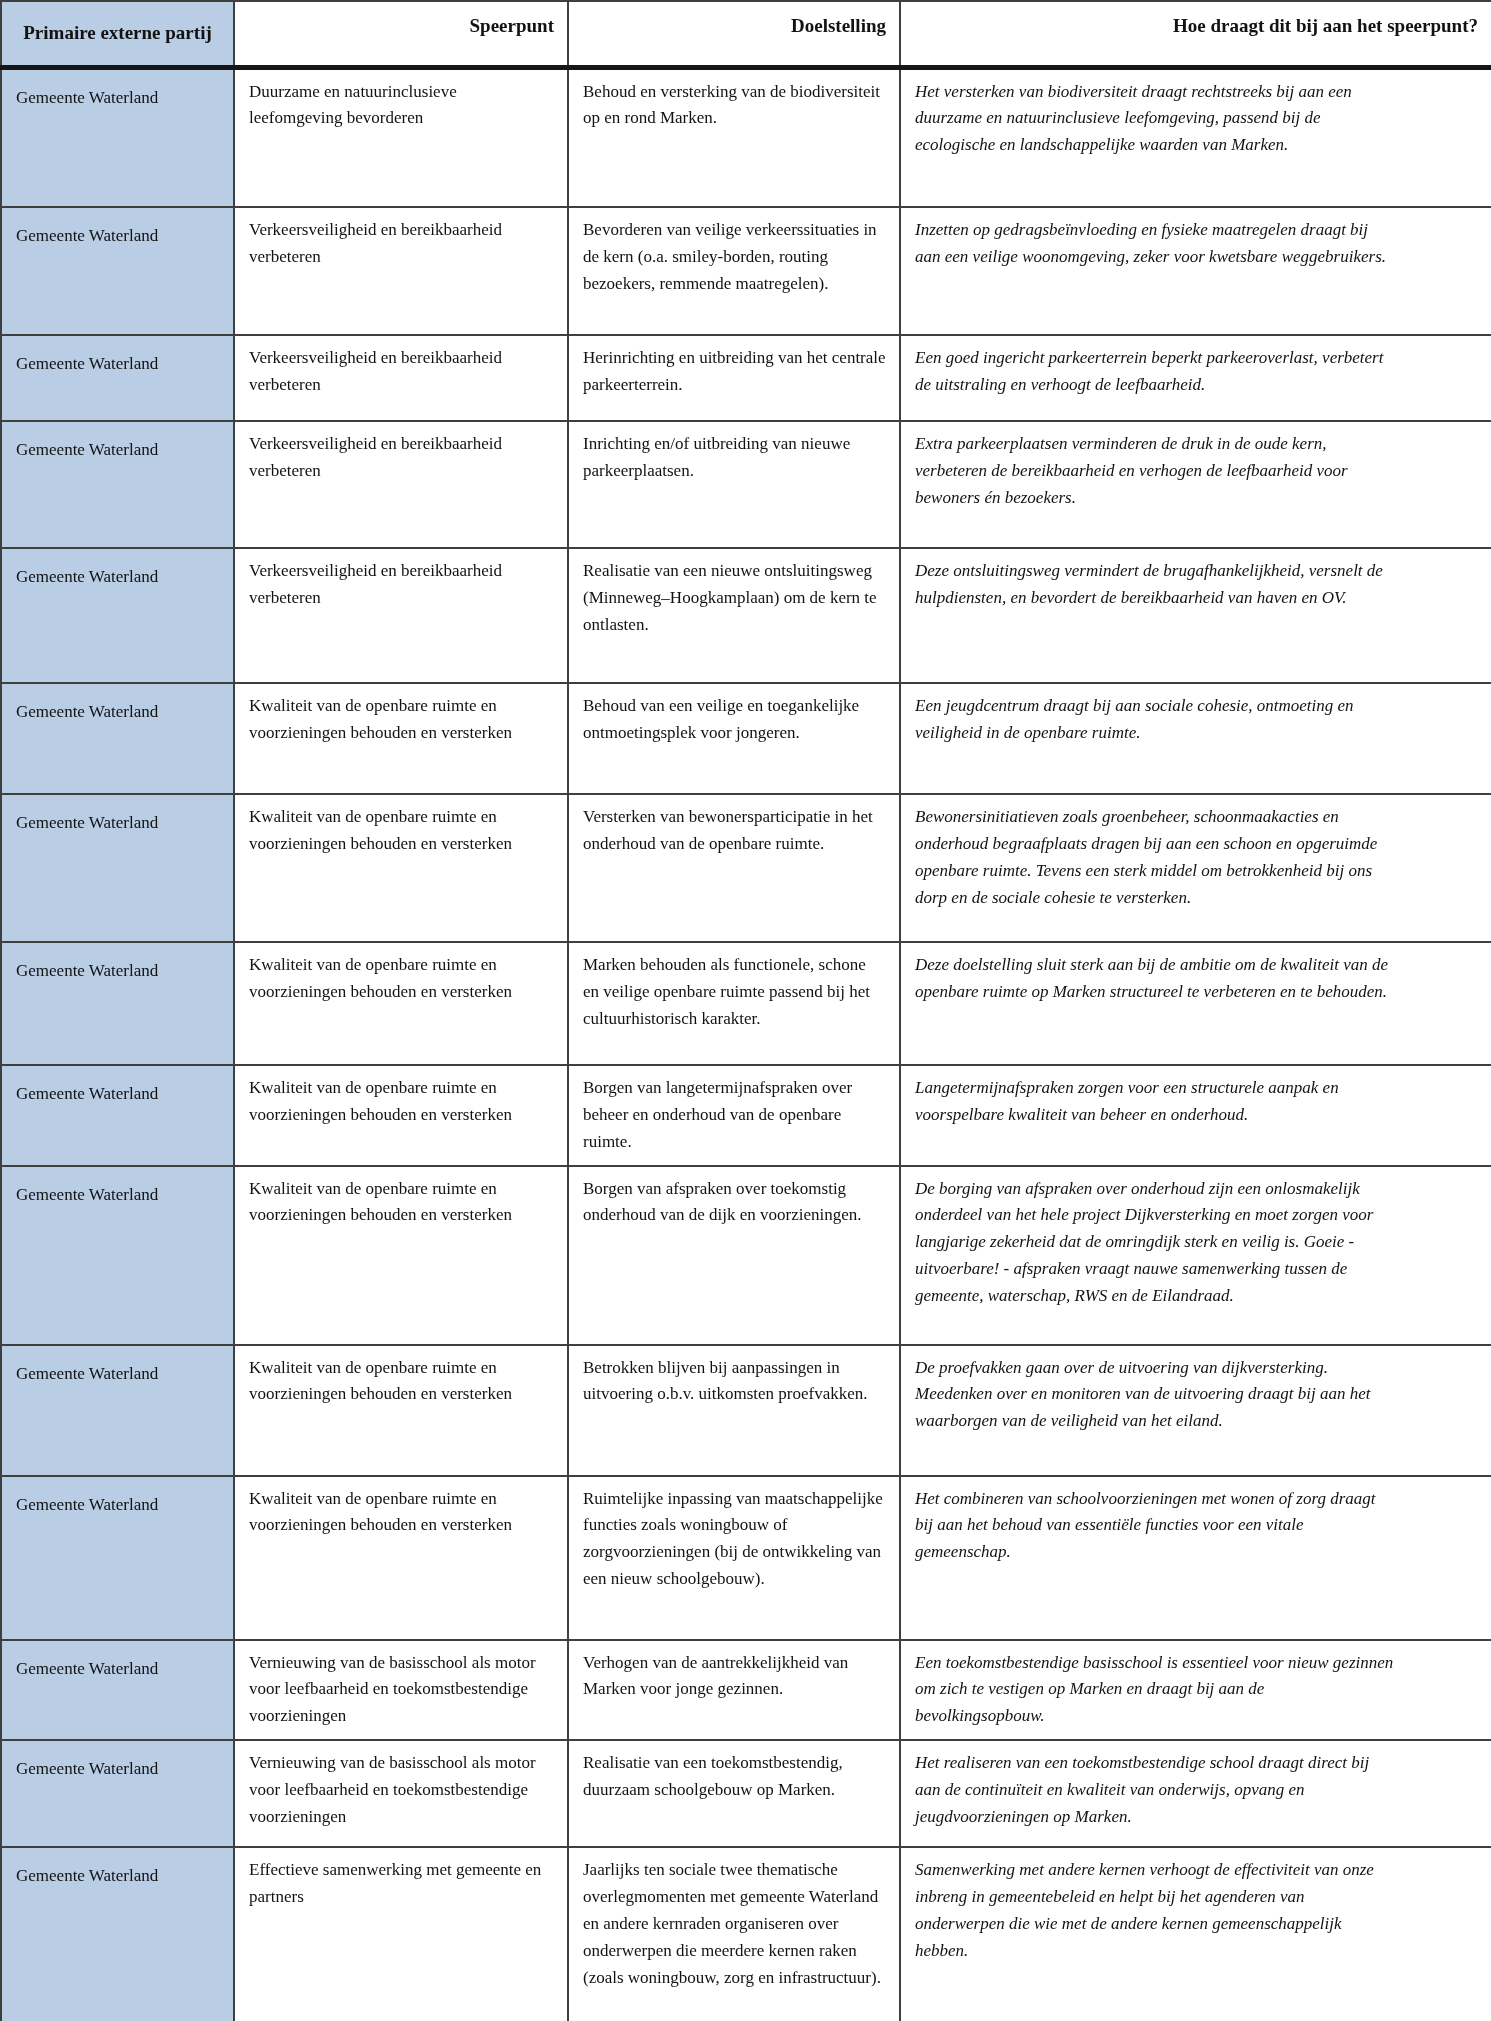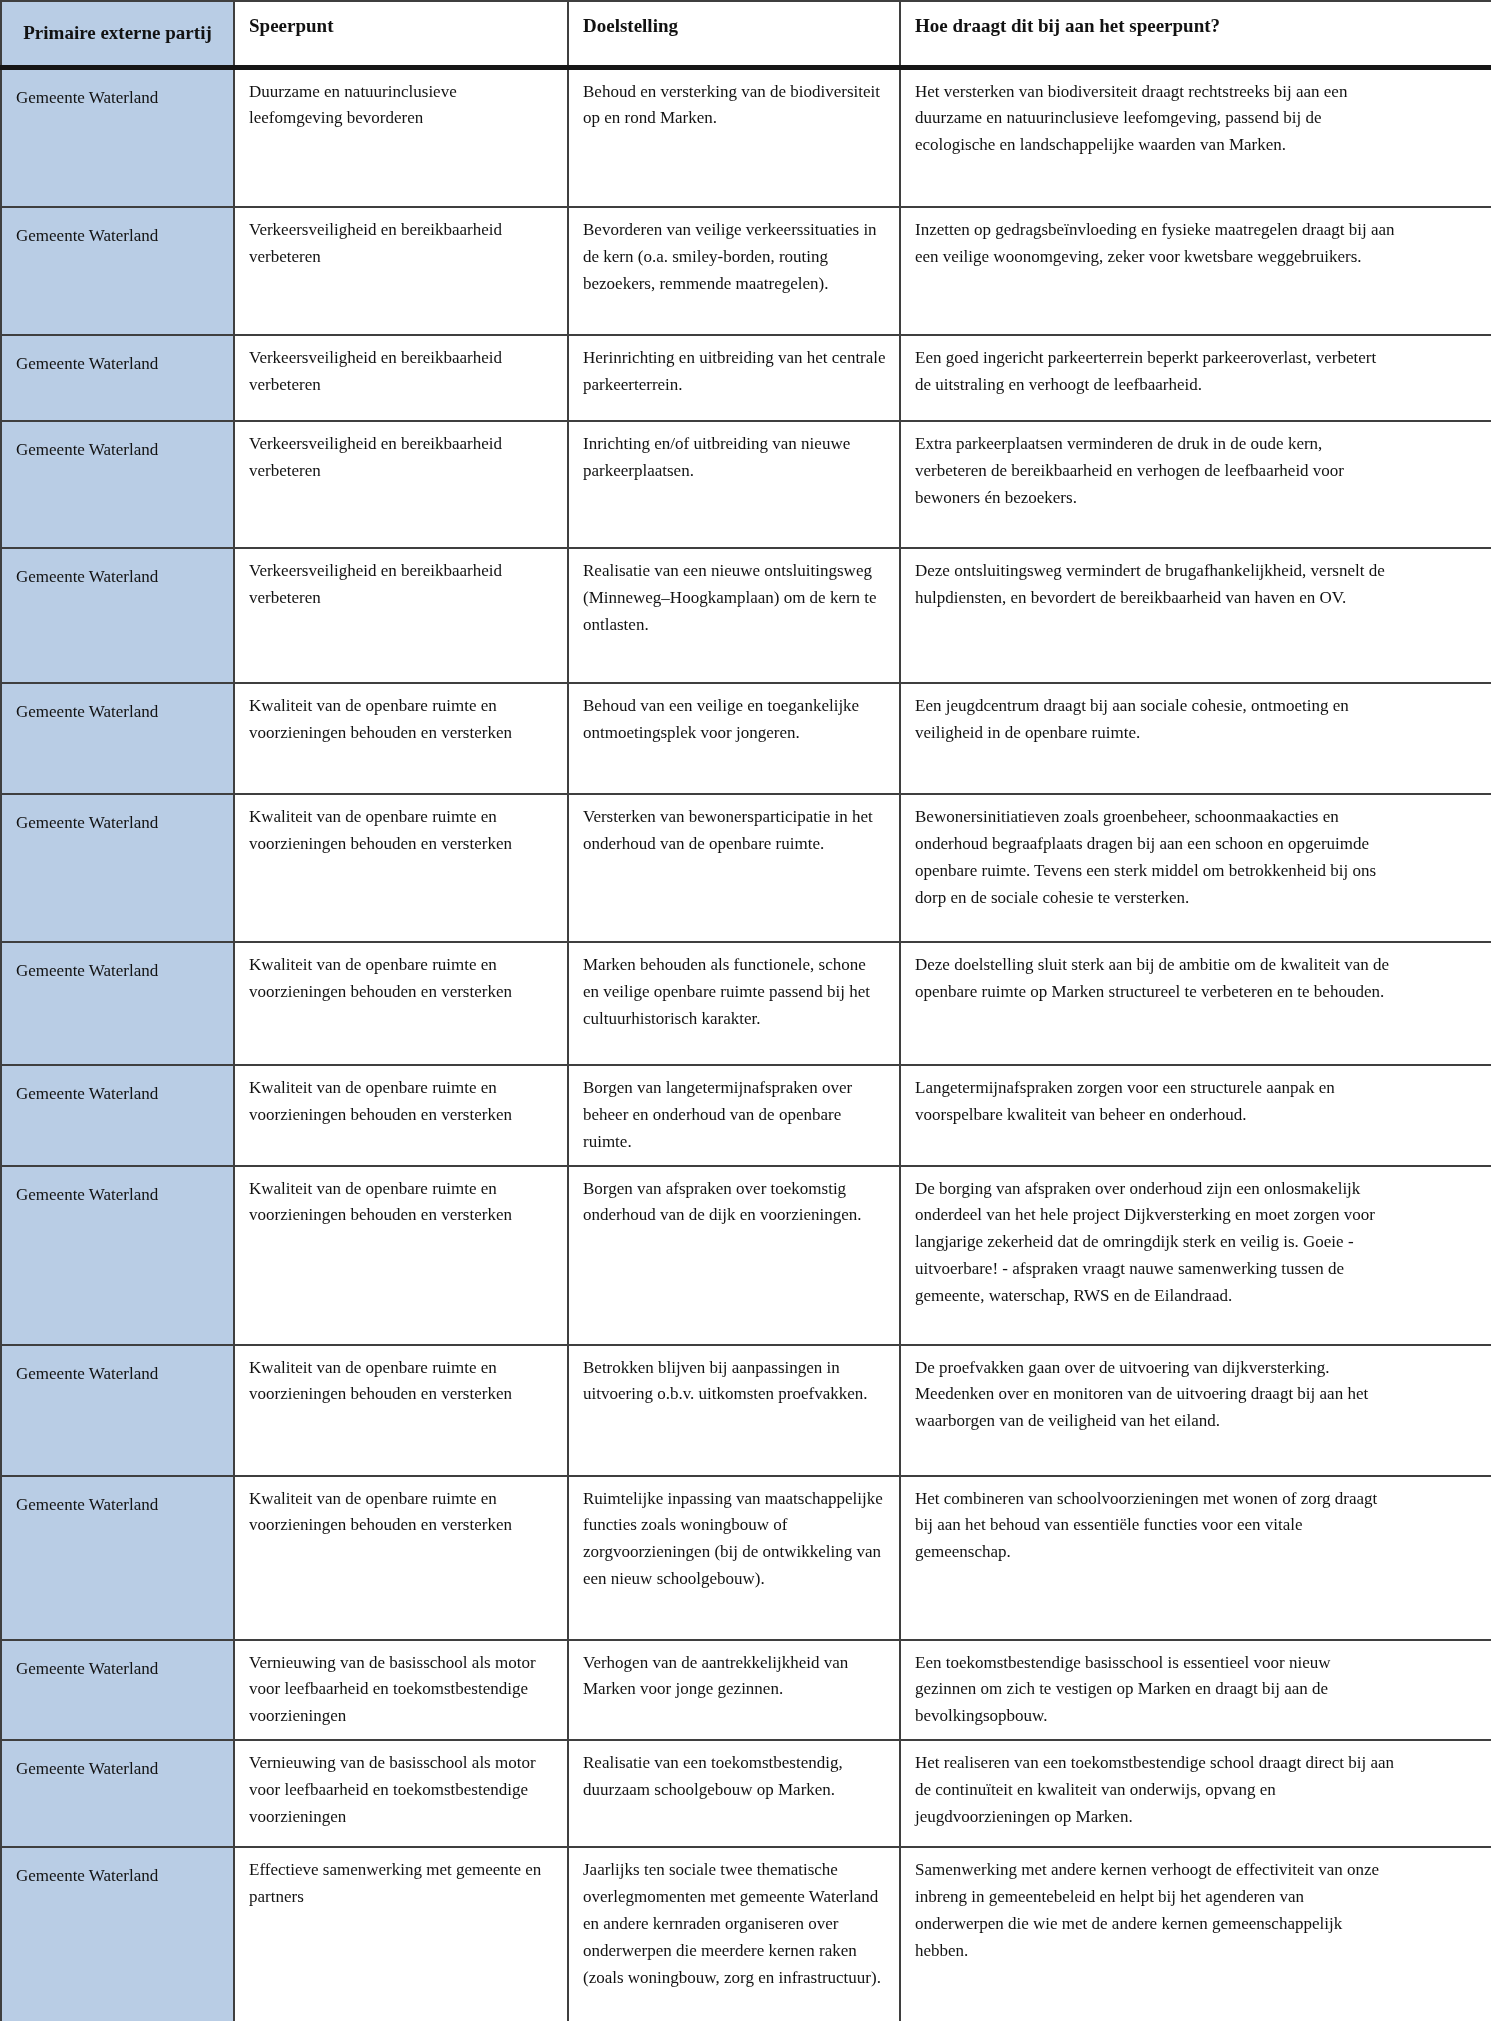--- a/index.html
+++ b/index.html
@@ -36,33 +36,33 @@
     box-sizing:border-box;
     word-wrap:break-word;
   }
   th{
     text-align:left;
     font-weight:bold;
     font-size:19px;
     background:#ffffff;
     height:66px;
   }
-  thead th{border-bottom:5px solid var(--heavy);}
+  thead th{border-bottom:5px solid var(--heavy);text-align:right;}
   th.partij{
     background:var(--blue);
     text-align:center;
     vertical-align:middle;
     padding:4px 6px;
   }
   td.partij{
     background:var(--blue);
     text-align:left;
     padding-top:15px;
   }
-  td.bijdrage .cell-text{max-width:480px;}
+  td.bijdrage .cell-text{max-width:480px;font-style:italic;}
   tbody tr:last-child td{border-bottom:5px solid var(--heavy);}
 
   
   tbody tr:nth-child(1)  td{height:140px;}
   tbody tr:nth-child(2)  td{height:128px;}
   tbody tr:nth-child(3)  td{height:86px;}
   tbody tr:nth-child(4)  td{height:127px;}
   tbody tr:nth-child(5)  td{height:135px;}
   tbody tr:nth-child(6)  td{height:111px;}
   tbody tr:nth-child(7)  td{height:148px;}

